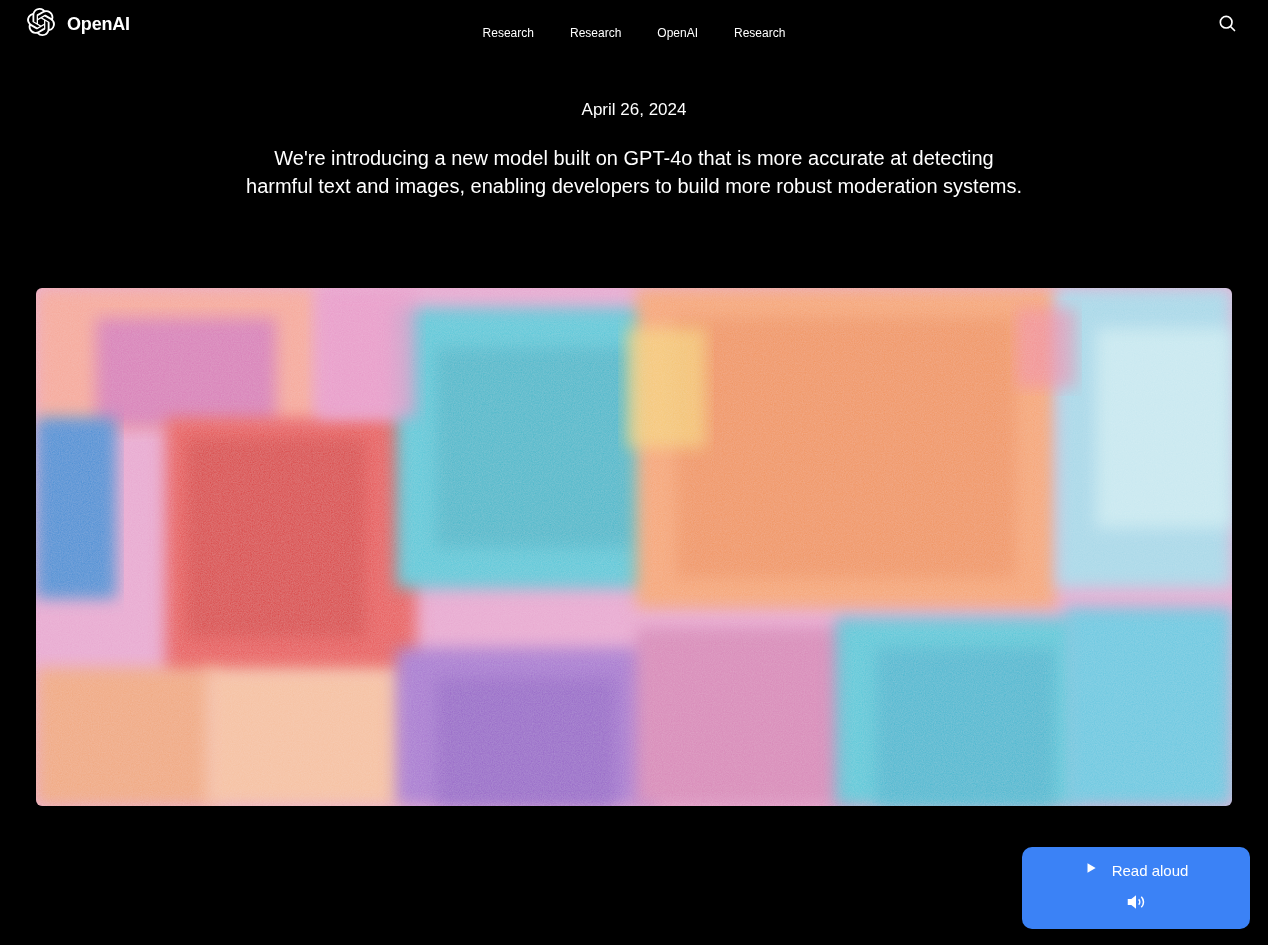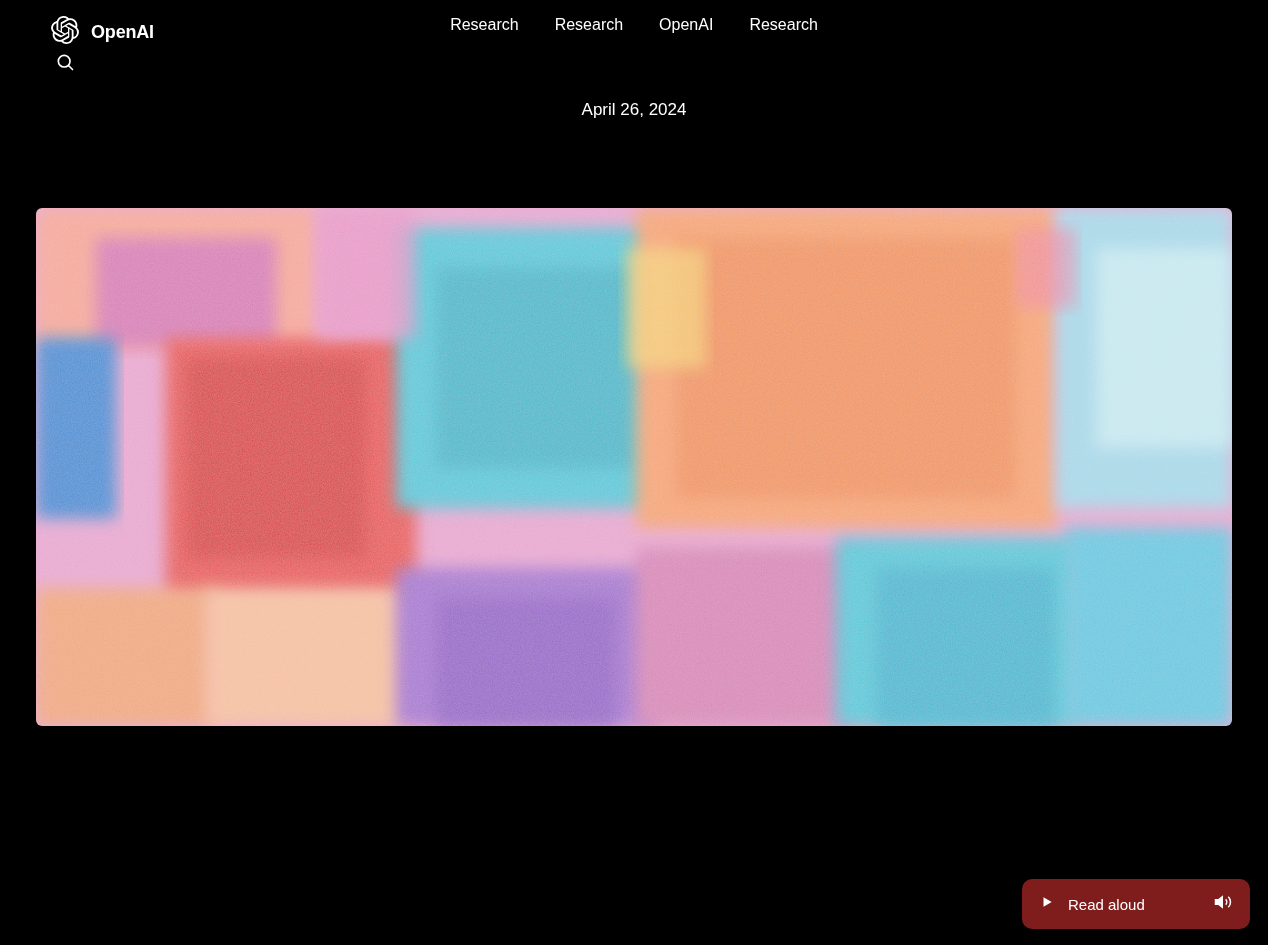--- a/index.html
+++ b/index.html
@@ -13,25 +13,24 @@
       color: #fff;
       font-family: -apple-system, BlinkMacSystemFont, "Segoe UI", Helvetica, Arial, sans-serif;
       width: 1268px;
       height: 945px;
       overflow: hidden;
       position: relative;
     }
     
     .header {
       display: flex;
-      align-items: flex-start;
+      align-items: flex-end;
       justify-content: space-between;
-      padding: 16px 51px;
+      padding: 16px 27px;
       height: 56px;
-      flex-direction: column;
     }
     
     .logo-section {
       display: flex;
       align-items: center;
       gap: 12px;
       cursor: pointer;
     }
     
     .logo-icon {
@@ -47,21 +46,21 @@
     
     .nav {
       display: flex;
       gap: 36px;
       position: absolute;
       left: 50%;
       transform: translateX(-50%);
     }
     
     .nav-item {
-      font-size: 16px;
+      font-size: 12px;
       font-weight: 400;
       color: #fff;
       cursor: pointer;
       background: none;
       border: none;
       font-family: inherit;
     }
     
     .search-btn {
       background: none;
@@ -120,29 +119,30 @@
     .hero-svg {
       width: 100%;
       height: 100%;
       display: block;
     }
     
     .read-aloud {
       position: absolute;
       bottom: 16px;
       right: 18px;
-      background: #7f1d1d;
+      background: #3b82f6;
       border-radius: 10px;
       padding: 14px 18px;
       display: flex;
       align-items: center;
       gap: 14px;
       cursor: pointer;
       min-width: 228px;
       justify-content: space-between;
+      flex-direction: column;
     }
     
     .read-aloud-left {
       display: flex;
       align-items: center;
       gap: 14px;
     }
     
     .play-icon {
       width: 14px;
@@ -185,20 +185,21 @@
       <svg class="search-icon" viewBox="0 0 24 24" fill="none" xmlns="http://www.w3.org/2000/svg">
         <circle cx="11" cy="11" r="7" stroke="#fff" stroke-width="2"></circle>
         <line x1="16.5" y1="16.5" x2="21" y2="21" stroke="#fff" stroke-width="2" stroke-linecap="round"></line>
       </svg>
     </span>
   </button>
 </header>
 
 <main class="content">
   <div class="date">April 26, 2024</div>
+  <p class="subtitle">We're introducing a new model built on GPT-4o that is more accurate at detecting harmful text and images, enabling developers to build more robust moderation systems.</p>
 
   <div class="hero-image">
     <svg class="hero-svg" viewBox="0 0 1196 518" preserveAspectRatio="xMidYMid slice" xmlns="http://www.w3.org/2000/svg">
       <defs>
         <filter id="noise">
           <feTurbulence type="fractalNoise" baseFrequency="0.9" numOctaves="3" stitchTiles="stitch"></feTurbulence>
           <feColorMatrix type="matrix" values="0 0 0 0 1  0 0 0 0 1  0 0 0 0 1  0 0 0 0.15 0"></feColorMatrix>
           <feComposite operator="over" in2="SourceGraphic"></feComposite>
         </filter>
         <filter id="blur">

